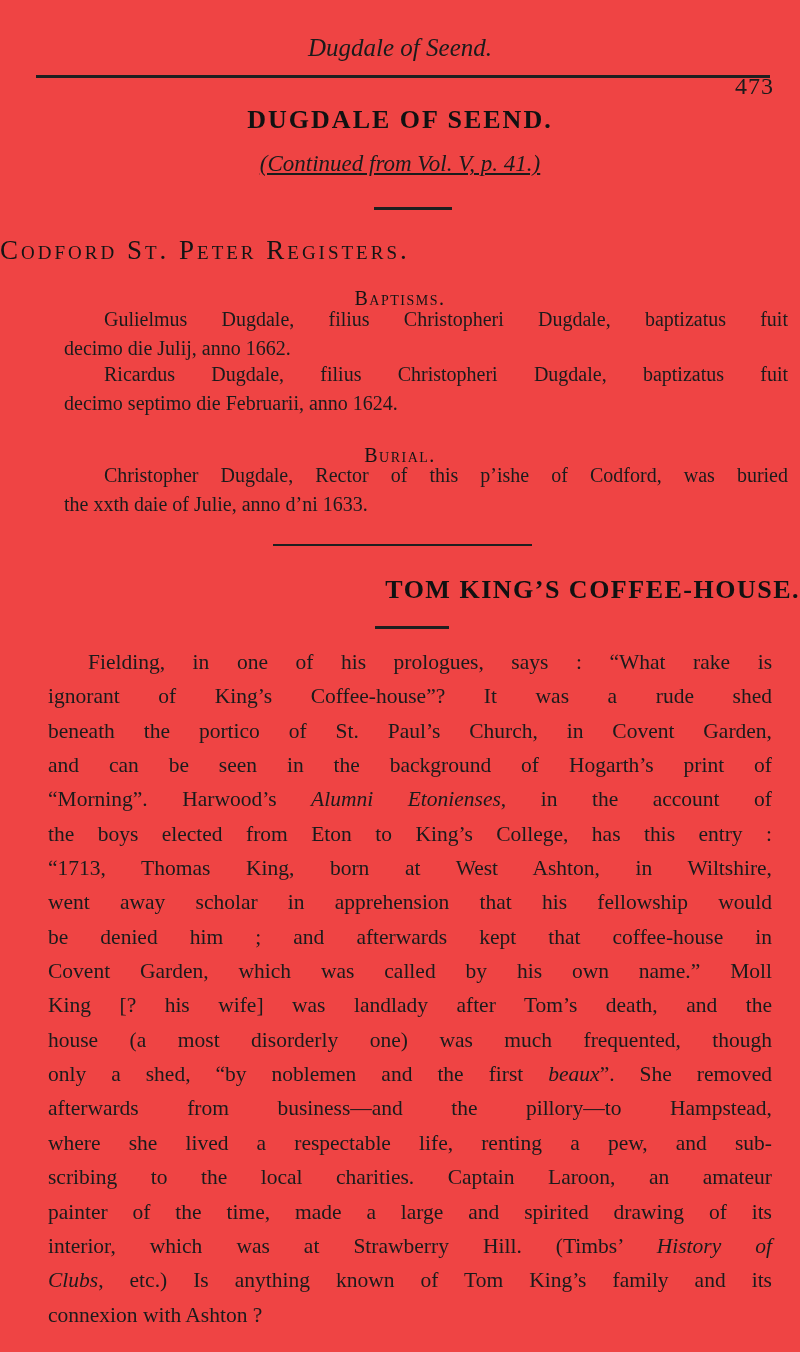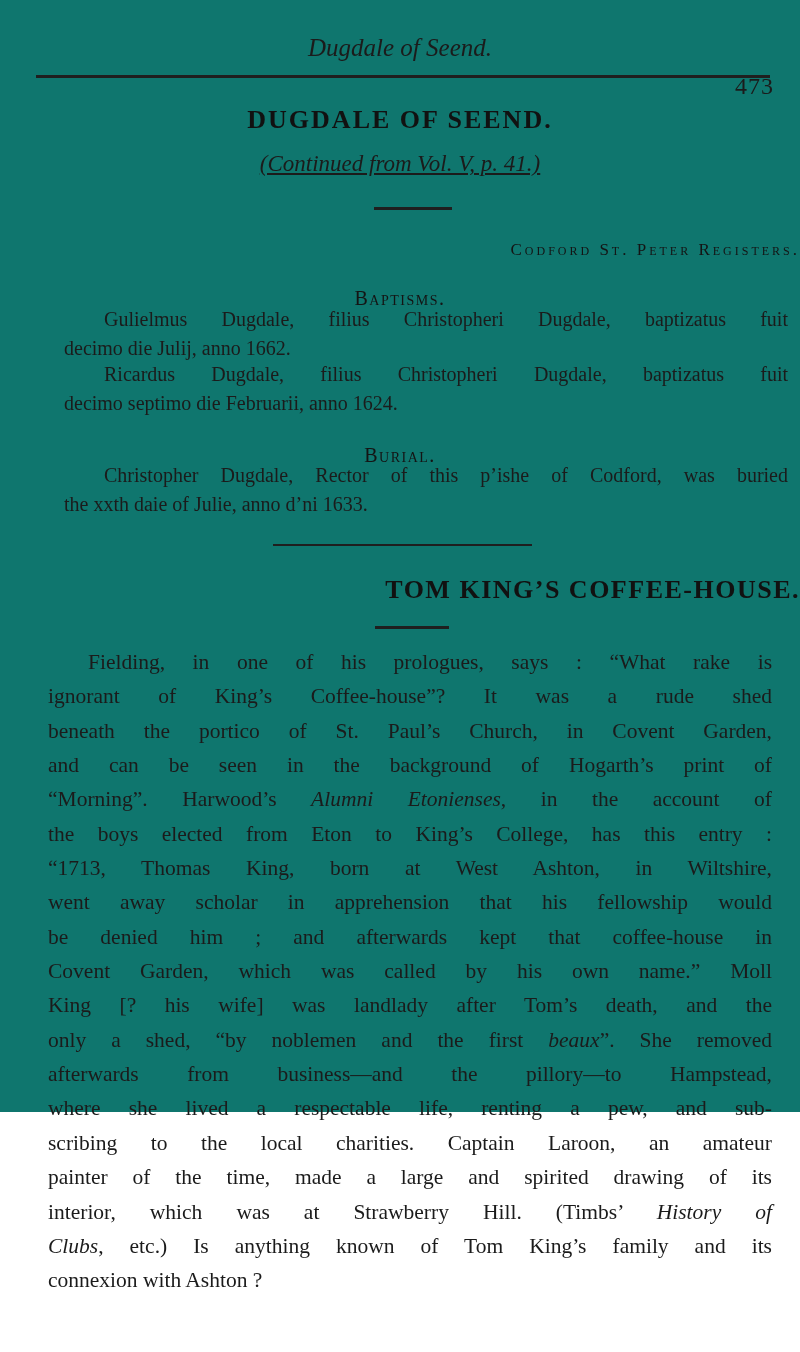--- a/index.html
+++ b/index.html
@@ -5,22 +5,22 @@
   html, body { margin: 0; padding: 0; }
   body {
     width: 800px; height: 1352px;
     background: #ffffff;
     font-family: "Liberation Serif", "DejaVu Serif", serif;
     color: #1b1b1b;
     overflow: hidden;
   }
   .page {
     position: relative;
-    width: 800px; height: 1112px;
-    background: #0f766e;
+    width: 800px; height: 1352px;
+    background: #ef4444;
   }
   .abs { position: absolute; }
 
   
   .running-head {
     top: 32px; left: 0; width: 100%;
     text-align: center;
     font-style: italic;
     font-size: 25px; line-height: 32px;
   }
@@ -41,23 +41,23 @@
   .continuation-note {
     top: 148px; left: 0; width: 100%;
     text-align: center;
     font-style: italic; font-size: 23px; line-height: 32px; text-decoration: underline;
   }
   .rule-small { height: 3px; background: #1f1f1f; }
   .rule-1 { top: 207px; left: 374px; width: 78px; }
 
   .registers-heading {
     top: 234px; left: 0; width: 100%;
-    text-align: right;
+    text-align: left;
     font-variant: small-caps;
-    font-size: 17px; line-height: 32px; letter-spacing: 3px; color: #141414;
+    font-size: 27px; line-height: 32px; letter-spacing: 3px; color: #141414;
   }
   .subhead {
     left: 0; width: 100%;
     text-align: center;
     font-variant: small-caps;
     font-size: 20px; line-height: 28px; letter-spacing: 1.5px; color: #141414; margin-top: 10px;
   }
   .baptisms-heading { top: 274px; }
   .burial-heading   { top: 431px; }
 
@@ -141,20 +141,21 @@
     <span class="jline">ignorant of King’s Coffee-house”?  It was a rude shed</span>
     <span class="jline">beneath the portico of St. Paul’s Church, in Covent Garden,</span>
     <span class="jline">and can be seen in the background of Hogarth’s print of</span>
     <span class="jline">“Morning”.  Harwood’s <i>Alumni Etonienses</i>, in the account of</span>
     <span class="jline">the boys elected from Eton to King’s College, has this entry :</span>
     <span class="jline">“1713, Thomas King, born at West Ashton, in Wiltshire,</span>
     <span class="jline">went away scholar in apprehension that his fellowship would</span>
     <span class="jline">be denied him ; and afterwards kept that coffee-house in</span>
     <span class="jline">Covent Garden, which was called by his own name.”  Moll</span>
     <span class="jline">King [? his wife] was landlady after Tom’s death, and the</span>
+    <span class="jline">house (a most disorderly one) was much frequented, though</span>
     <span class="jline">only a shed, “by noblemen and the first <i>beaux</i>”.  She removed</span>
     <span class="jline">afterwards from business—and the pillory—to Hampstead,</span>
     <span class="jline">where she lived a respectable life, renting a pew, and sub-</span>
     <span class="jline">scribing to the local charities.  Captain Laroon, an amateur</span>
     <span class="jline">painter of the time, made a large and spirited drawing of its</span>
     <span class="jline">interior, which was at Strawberry Hill.  (Timbs’ <i>History of</i></span>
     <span class="jline"><i>Clubs</i>, etc.)  Is anything known of Tom King’s family and its</span>
     <span class="jline lastline">connexion with Ashton ?</span>
   </div>
 

